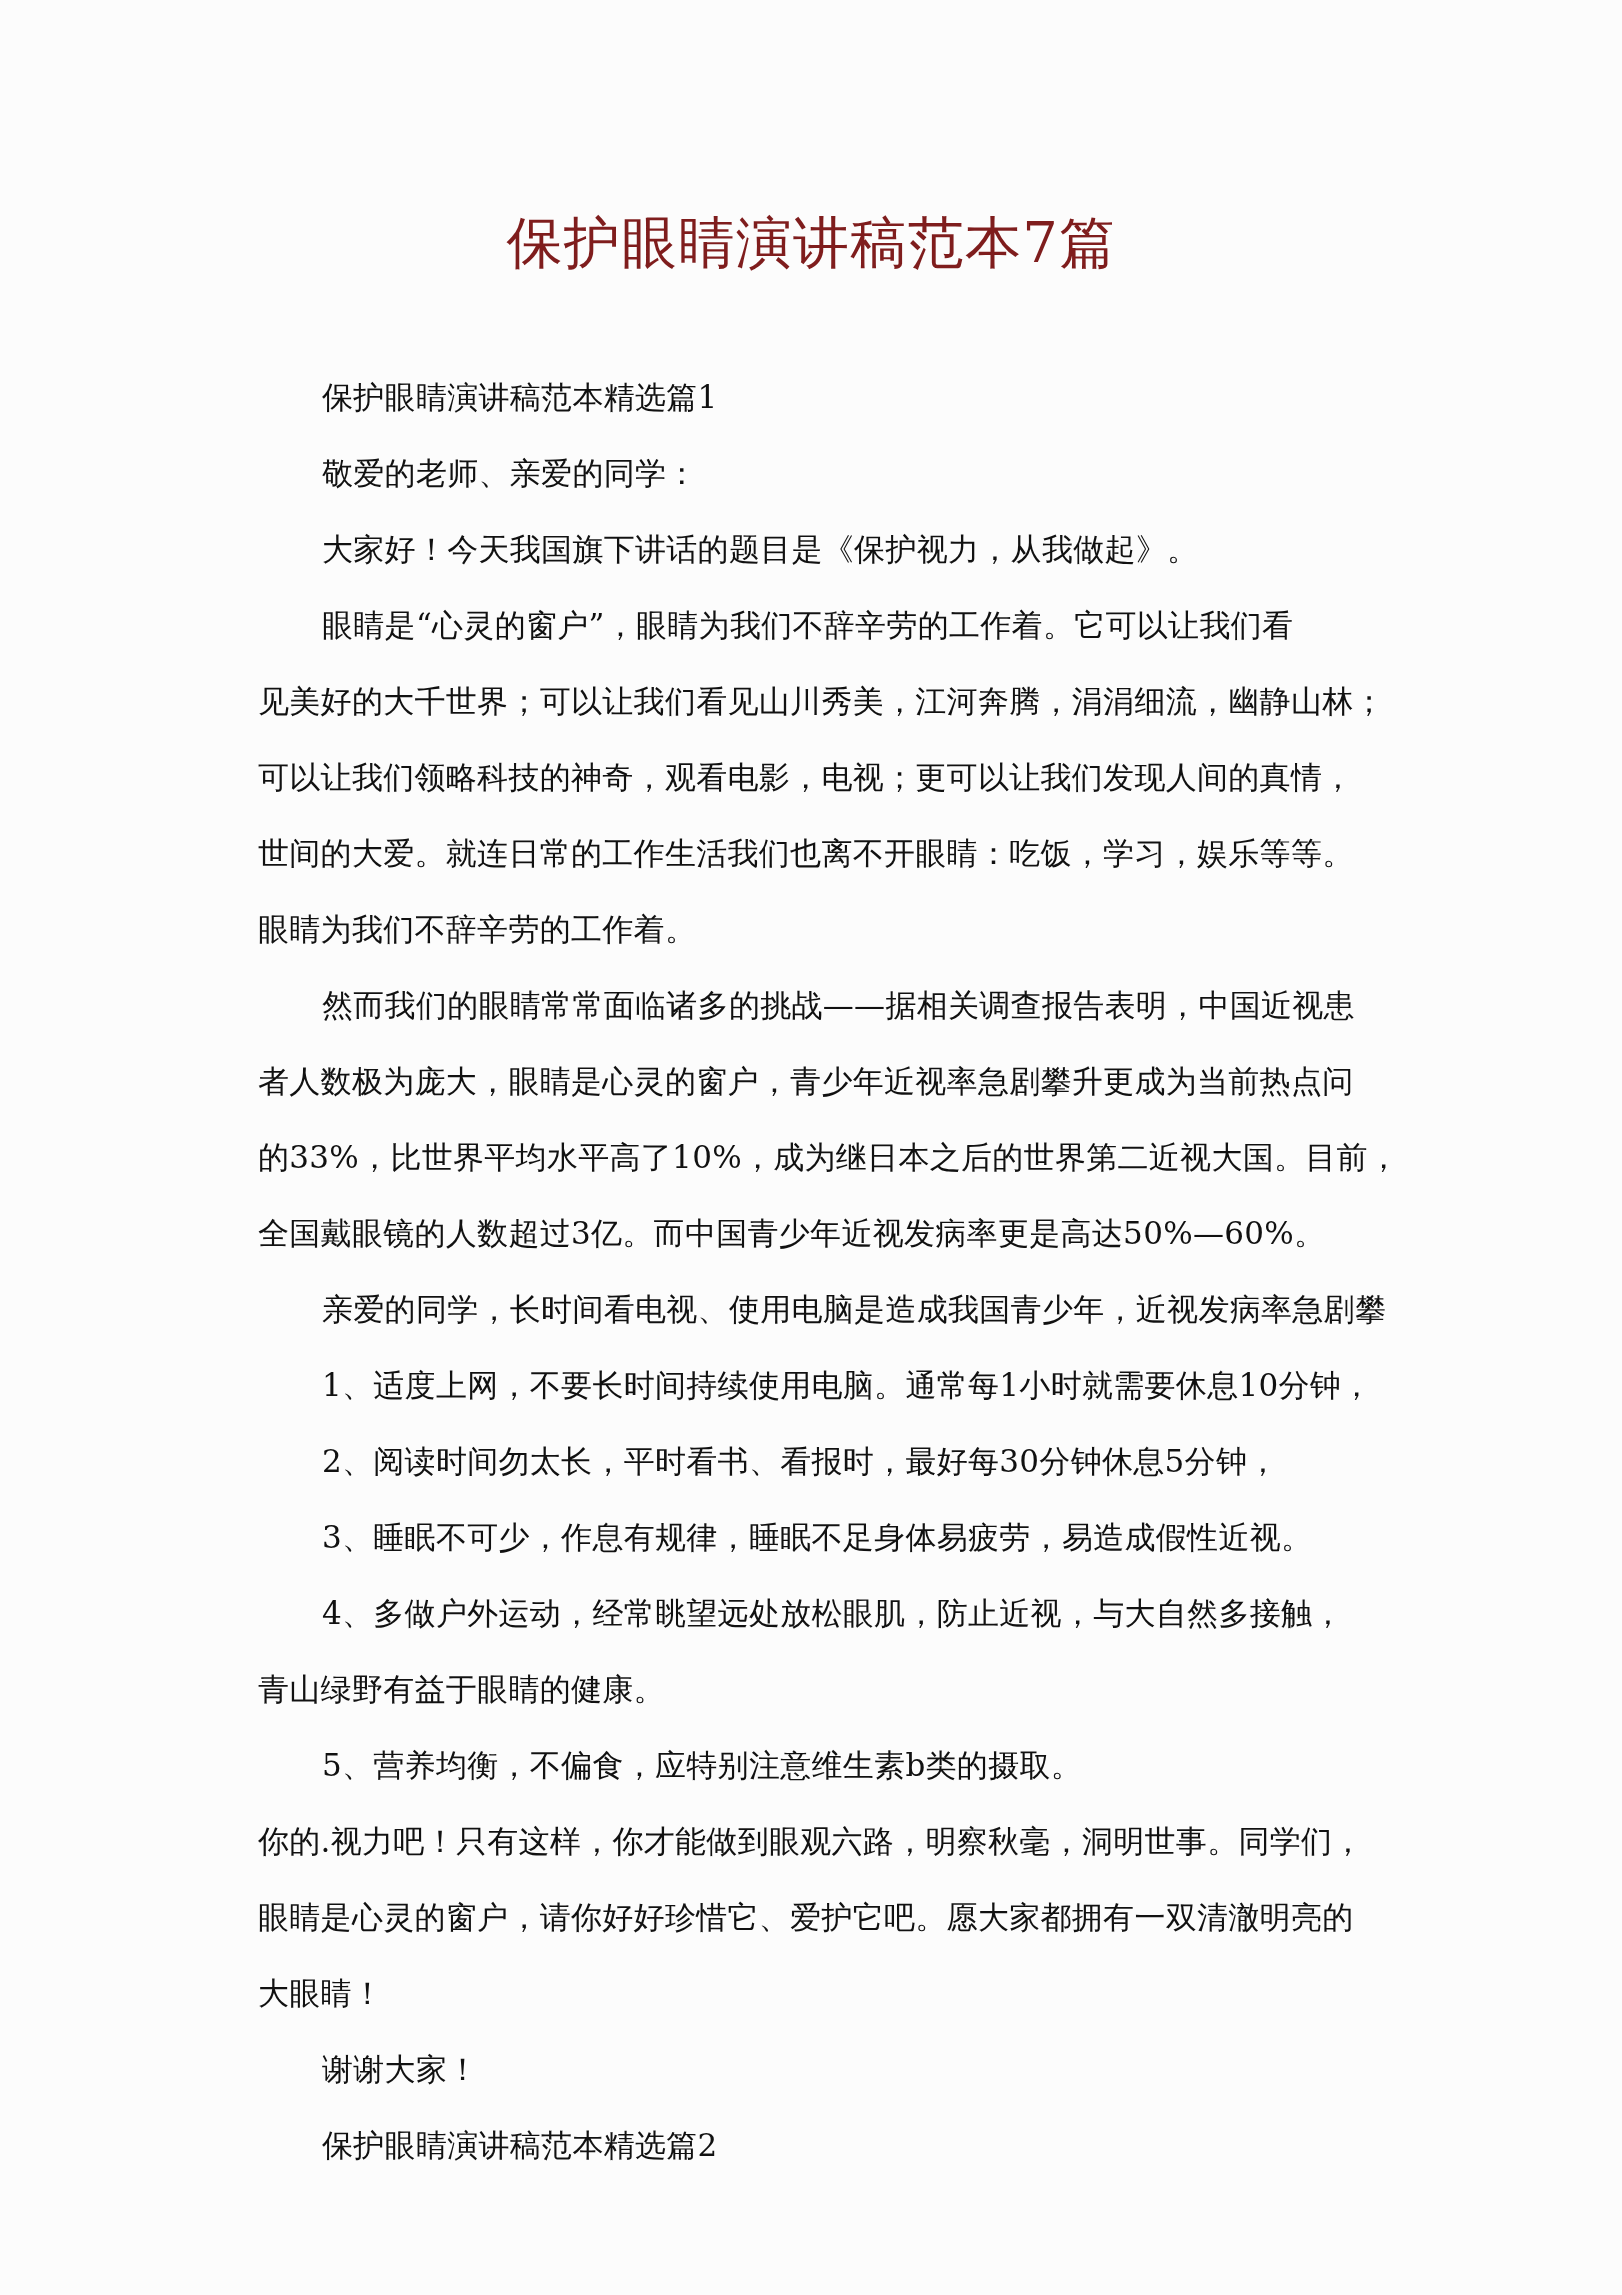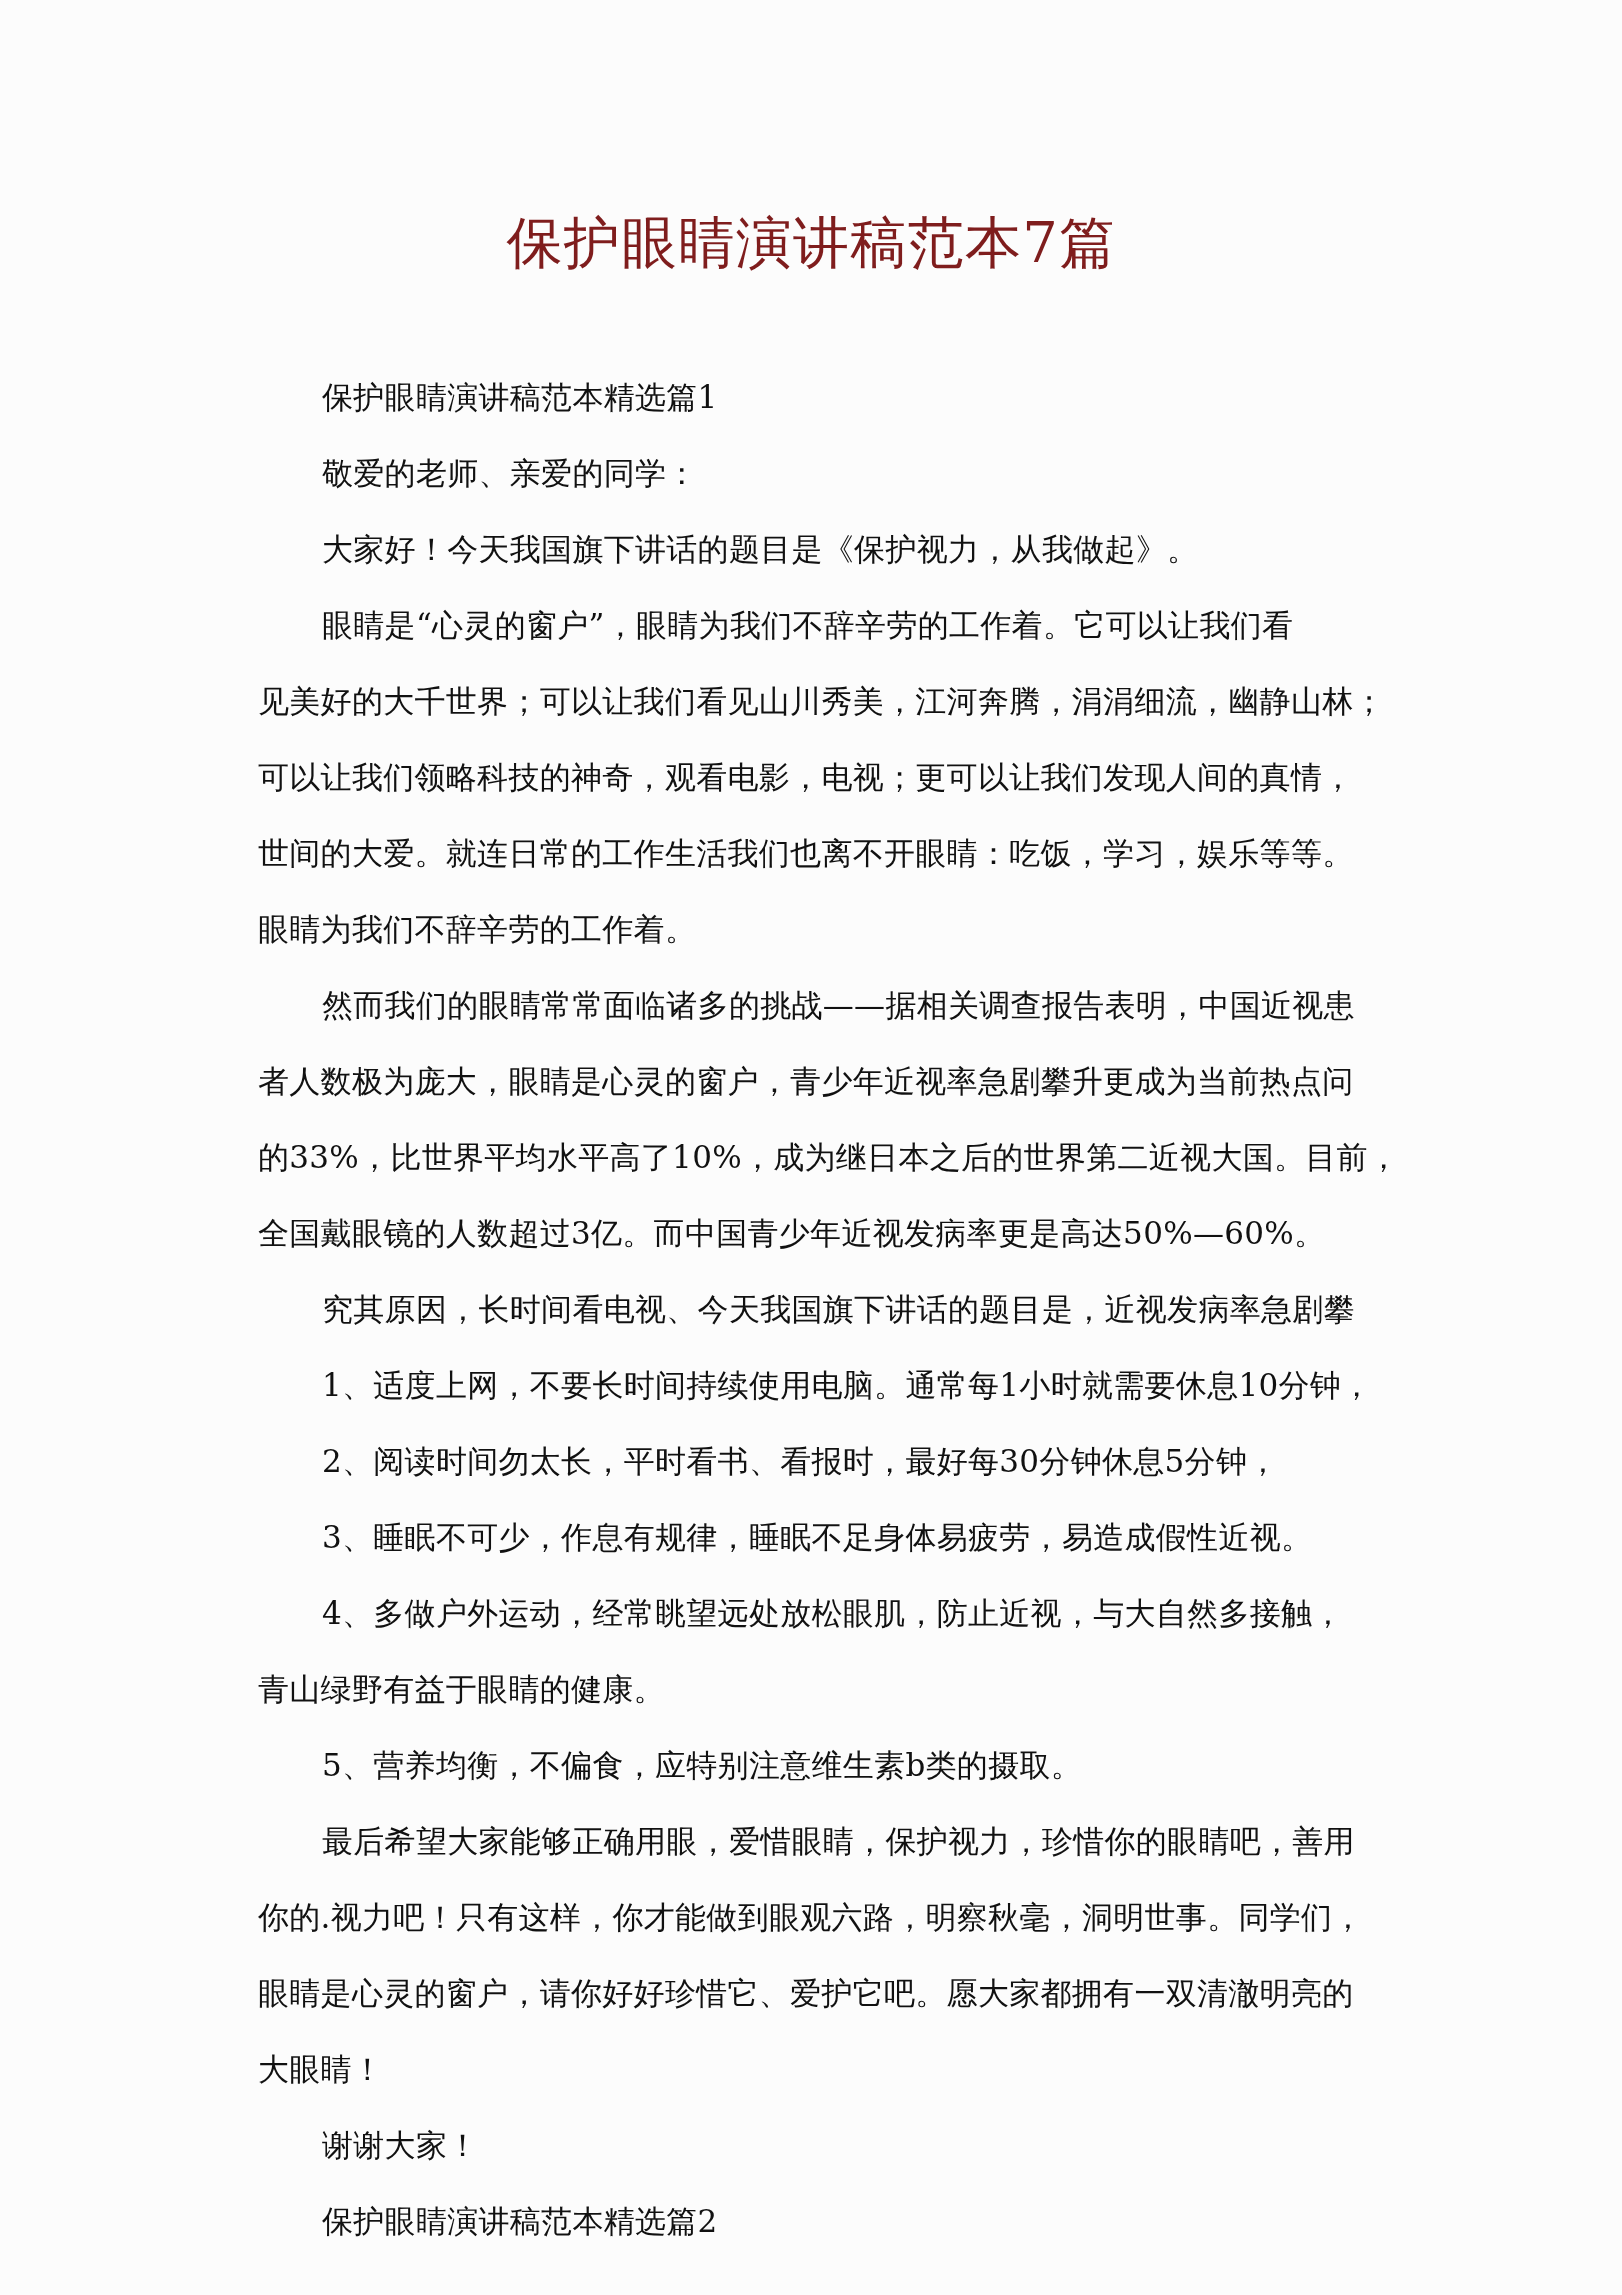--- a/index.html
+++ b/index.html
@@ -66,28 +66,27 @@
     <p class="line indent">大家好！今天我国旗下讲话的题目是《保护视力，从我做起》。</p>
     <p class="line indent">眼睛是“心灵的窗户”，眼睛为我们不辞辛劳的工作着。它可以让我们看</p>
     <p class="line">见美好的大千世界；可以让我们看见山川秀美，江河奔腾，涓涓细流，幽静山林；</p>
     <p class="line">可以让我们领略科技的神奇，观看电影，电视；更可以让我们发现人间的真情，</p>
     <p class="line">世间的大爱。就连日常的工作生活我们也离不开眼睛：吃饭，学习，娱乐等等。</p>
     <p class="line">眼睛为我们不辞辛劳的工作着。</p>
     <p class="line indent">然而我们的眼睛常常面临诸多的挑战——据相关调查报告表明，中国近视患</p>
     <p class="line">者人数极为庞大，眼睛是心灵的窗户，青少年近视率急剧攀升更成为当前热点问</p>
     <p class="line">的33%，比世界平均水平高了10%，成为继日本之后的世界第二近视大国。目前，</p>
     <p class="line">全国戴眼镜的人数超过3亿。而中国青少年近视发病率更是高达50%—60%。</p>
-    <p class="line indent">究其原因，长时间看电视、今天我国旗下讲话的题目是，近视发病率急剧攀</p>
+    <p class="line indent">亲爱的同学，长时间看电视、使用电脑是造成我国青少年，近视发病率急剧攀</p>
     <p class="line indent">1、适度上网，不要长时间持续使用电脑。通常每1小时就需要休息10分钟，</p>
     <p class="line indent">2、阅读时间勿太长，平时看书、看报时，最好每30分钟休息5分钟，</p>
     <p class="line indent">3、睡眠不可少，作息有规律，睡眠不足身体易疲劳，易造成假性近视。</p>
     <p class="line indent">4、多做户外运动，经常眺望远处放松眼肌，防止近视，与大自然多接触，</p>
     <p class="line">青山绿野有益于眼睛的健康。</p>
     <p class="line indent">5、营养均衡，不偏食，应特别注意维生素b类的摄取。</p>
-    <p class="line indent">最后希望大家能够正确用眼，爱惜眼睛，保护视力，珍惜你的眼睛吧，善用</p>
     <p class="line">你的.视力吧！只有这样，你才能做到眼观六路，明察秋毫，洞明世事。同学们，</p>
     <p class="line">眼睛是心灵的窗户，请你好好珍惜它、爱护它吧。愿大家都拥有一双清澈明亮的</p>
     <p class="line">大眼睛！</p>
     <p class="line indent">谢谢大家！</p>
     <p class="line indent">保护眼睛演讲稿范本精选篇2</p>
   </div>
 </div>
 
 
 </body></html>

